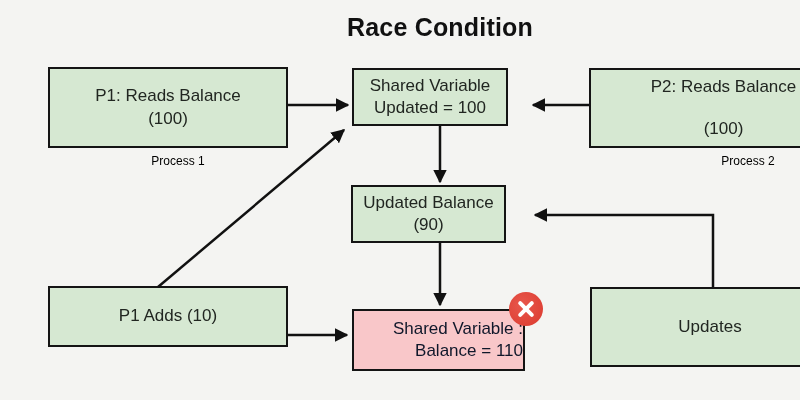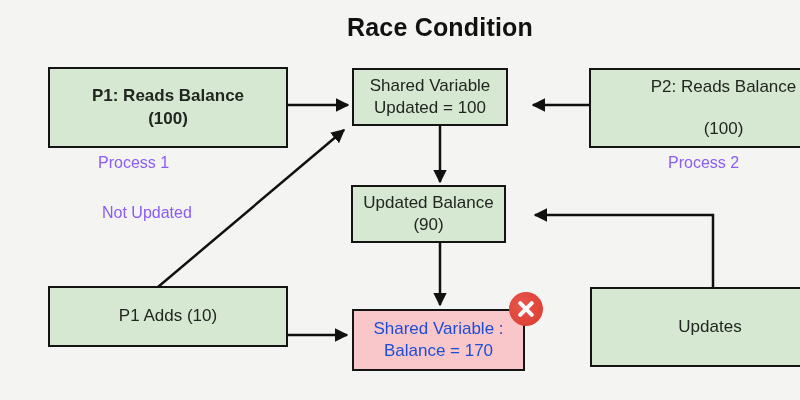--- a/index.html
+++ b/index.html
@@ -16,25 +16,25 @@
     letter-spacing:.2px;
   }
   .box{
     position:absolute;
     border:2px solid #141414;
     display:flex;flex-direction:column;align-items:center;justify-content:center;
     text-align:center;font-size:17px;line-height:1.32;color:#212621;
     box-sizing:border-box;
   }
   .box.green{background:#d6e8d2;}
-  .box.red{background:#f9c7c9;color:#1d4ed8;}
+  .box.red{background:#f9c7c9;color:#0f172a;align-items:flex-end;}
   .caption{
-    position:absolute;text-align:left;font-size:16px;color:#8b5cf6;
+    position:absolute;text-align:center;font-size:12px;color:#000000;
   }
-  #box-p1-reads{left:8px;top:67px;width:240px;height:81px;font-weight:bold;}
+  #box-p1-reads{left:8px;top:67px;width:240px;height:81px;}
   #box-shared-top{left:312px;top:68px;width:156px;height:58px;}
   #box-p2-reads{left:549px;top:68px;width:269px;height:80px;gap:20px;}
   #box-updated{left:311px;top:185px;width:155px;height:58px;}
   #box-p1-adds{left:8px;top:286px;width:240px;height:61px;}
   #box-shared-bottom{left:312px;top:309px;width:173px;height:62px;}
   #box-updates{left:550px;top:287px;width:240px;height:80px;justify-content:center;}
   #label-process1{left:58px;top:154px;width:160px;}
   #label-process2{left:628px;top:154px;width:160px;}
   #label-not-updated{left:62px;top:204px;width:160px;}
   .badge{
@@ -73,30 +73,29 @@
     <span>Updated Balance</span>
     <span>(90)</span>
   </div>
 
   <div class="box green" id="box-p1-adds">
     <span>P1 Adds (10)</span>
   </div>
 
   <div class="box red" id="box-shared-bottom">
     <span>Shared Variable :</span>
-    <span>Balance = 170</span>
+    <span>Balance = 110</span>
   </div>
 
   <div class="box green" id="box-updates">
     <span>Updates</span>
   </div>
 
   <div class="caption" id="label-process1">Process 1</div>
   <div class="caption" id="label-process2">Process 2</div>
-  <div class="caption" id="label-not-updated">Not Updated</div>
 
   <div class="badge">
     <svg width="18" height="18" viewBox="0 0 18 18">
       <path d="M3.2 3.2 L14.8 14.8 M14.8 3.2 L3.2 14.8" stroke="#ffffff" stroke-width="4" stroke-linecap="round" fill="none"></path>
     </svg>
   </div>
 
   <svg class="wires" width="800" height="400" viewBox="0 0 800 400">
     <defs>
       <marker id="ah" viewBox="0 0 10 10" refX="9" refY="5" markerWidth="5.5" markerHeight="5.5" orient="auto-start-reverse">

